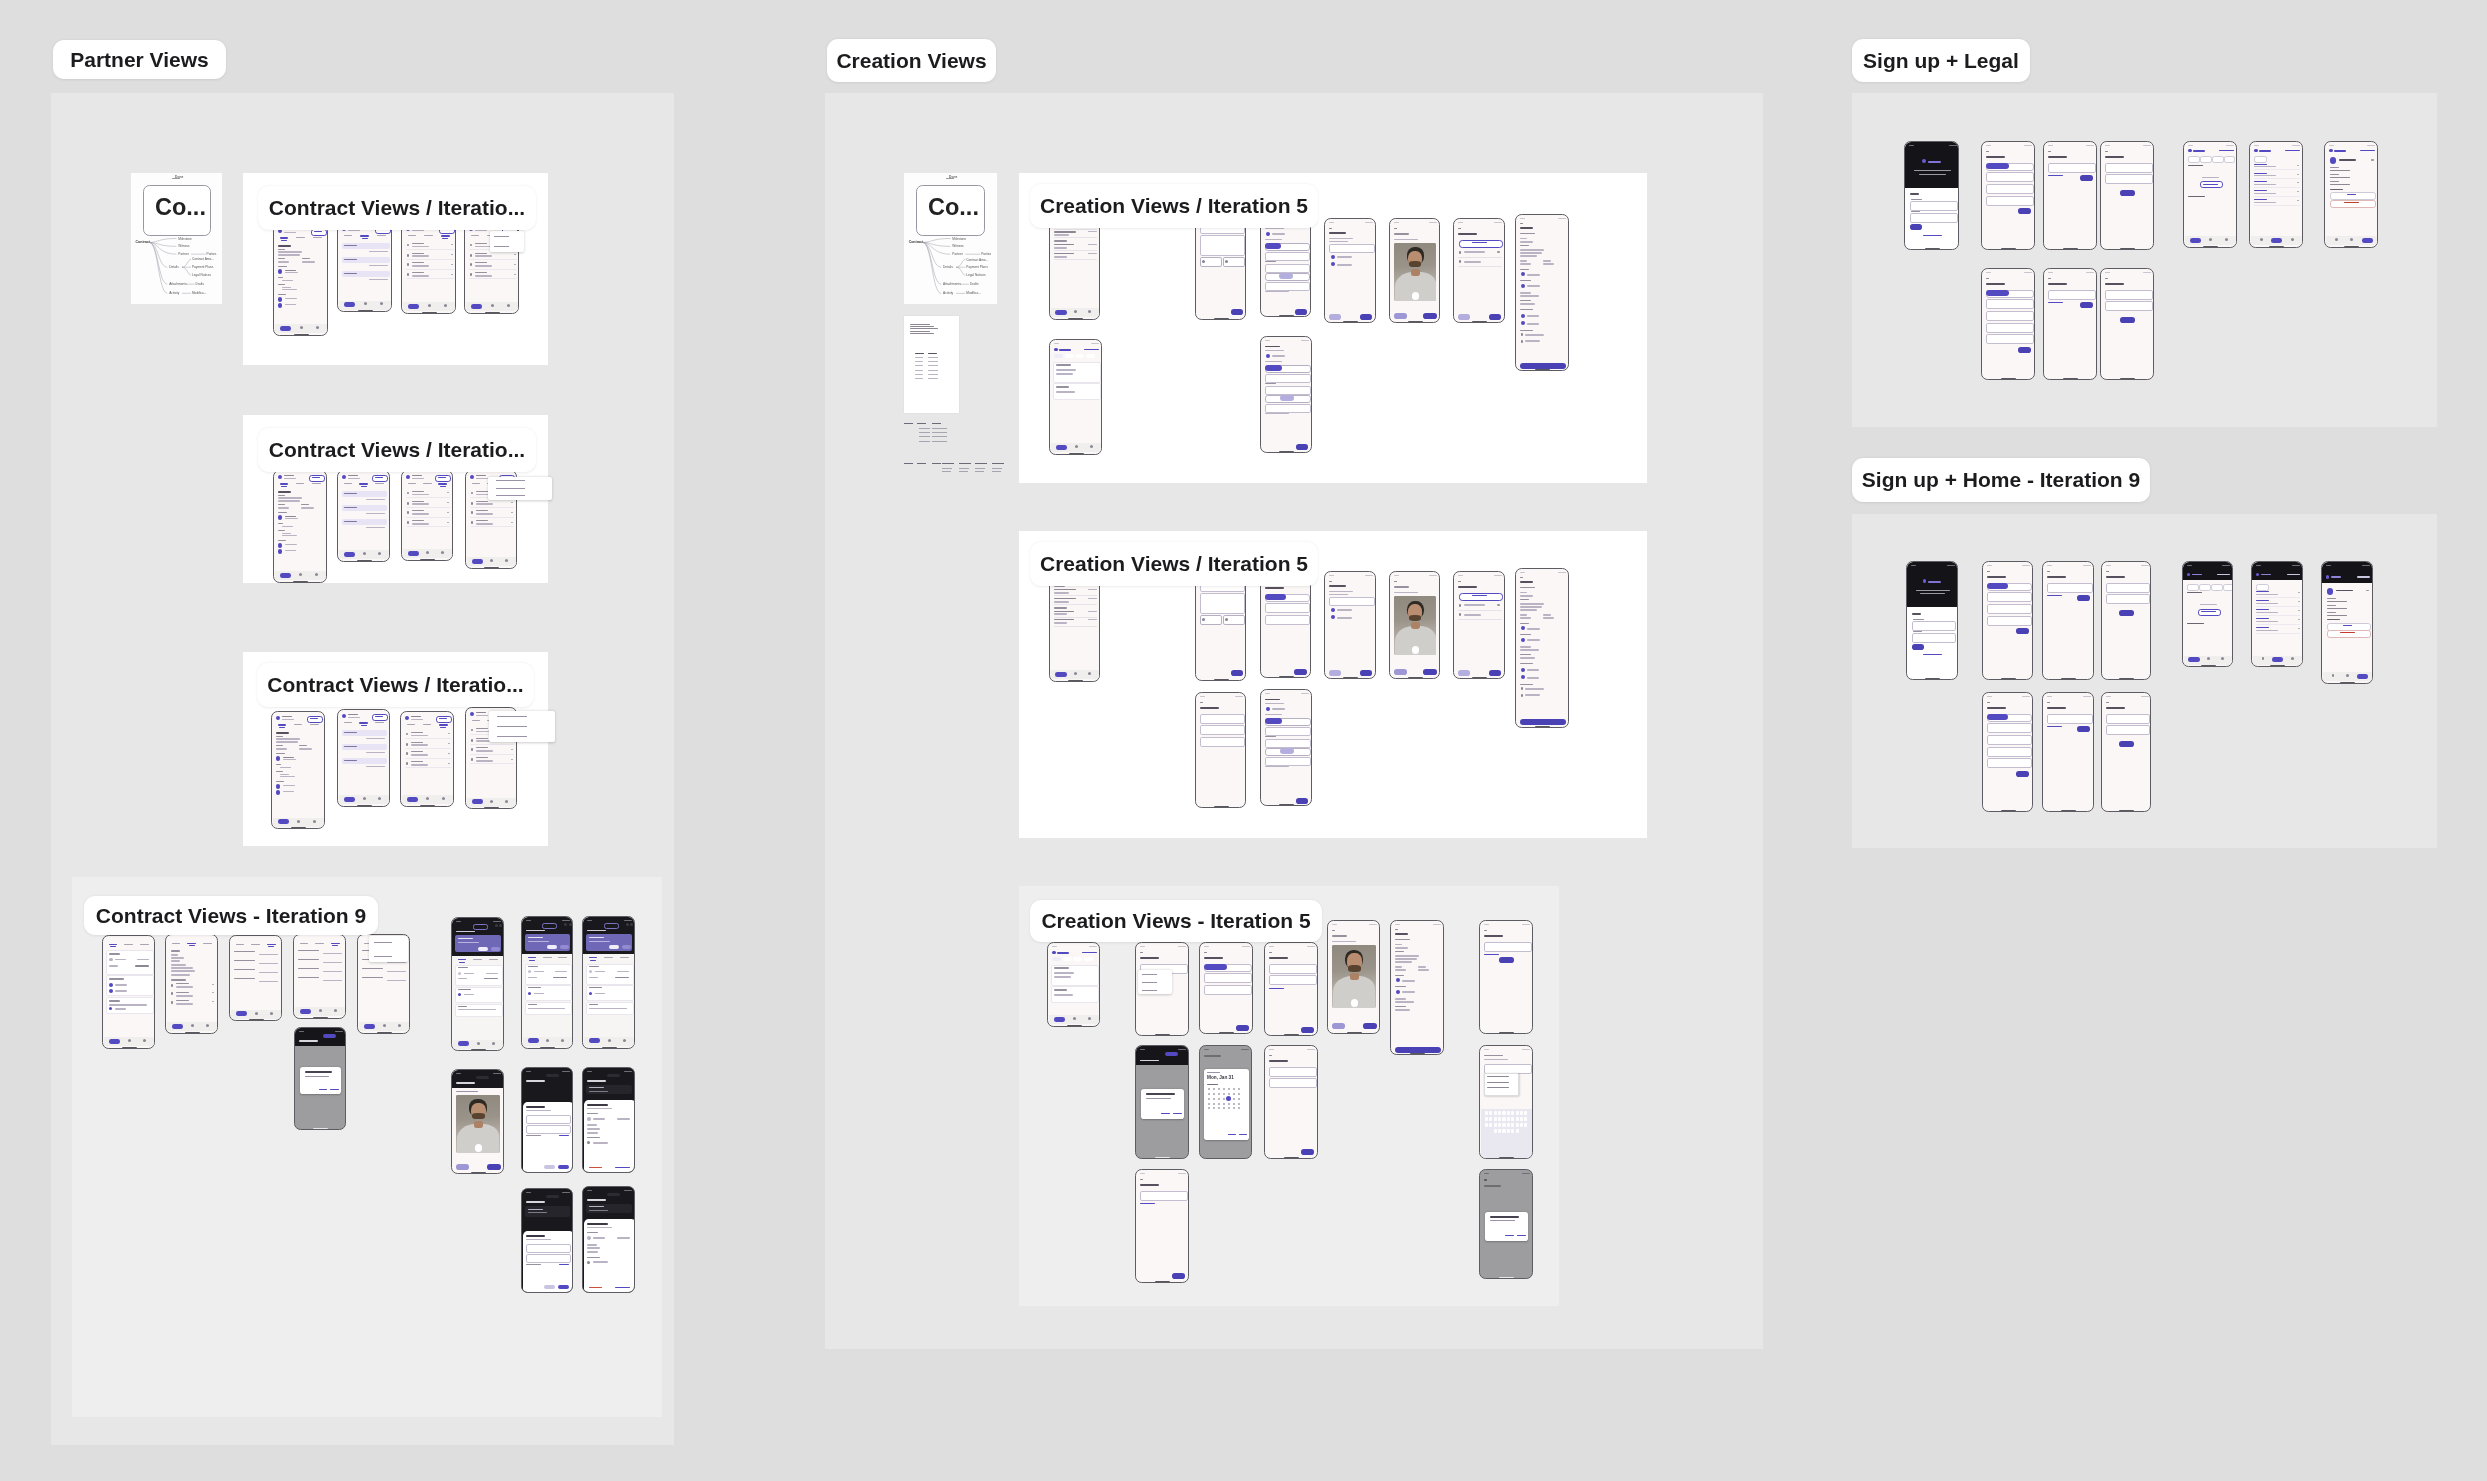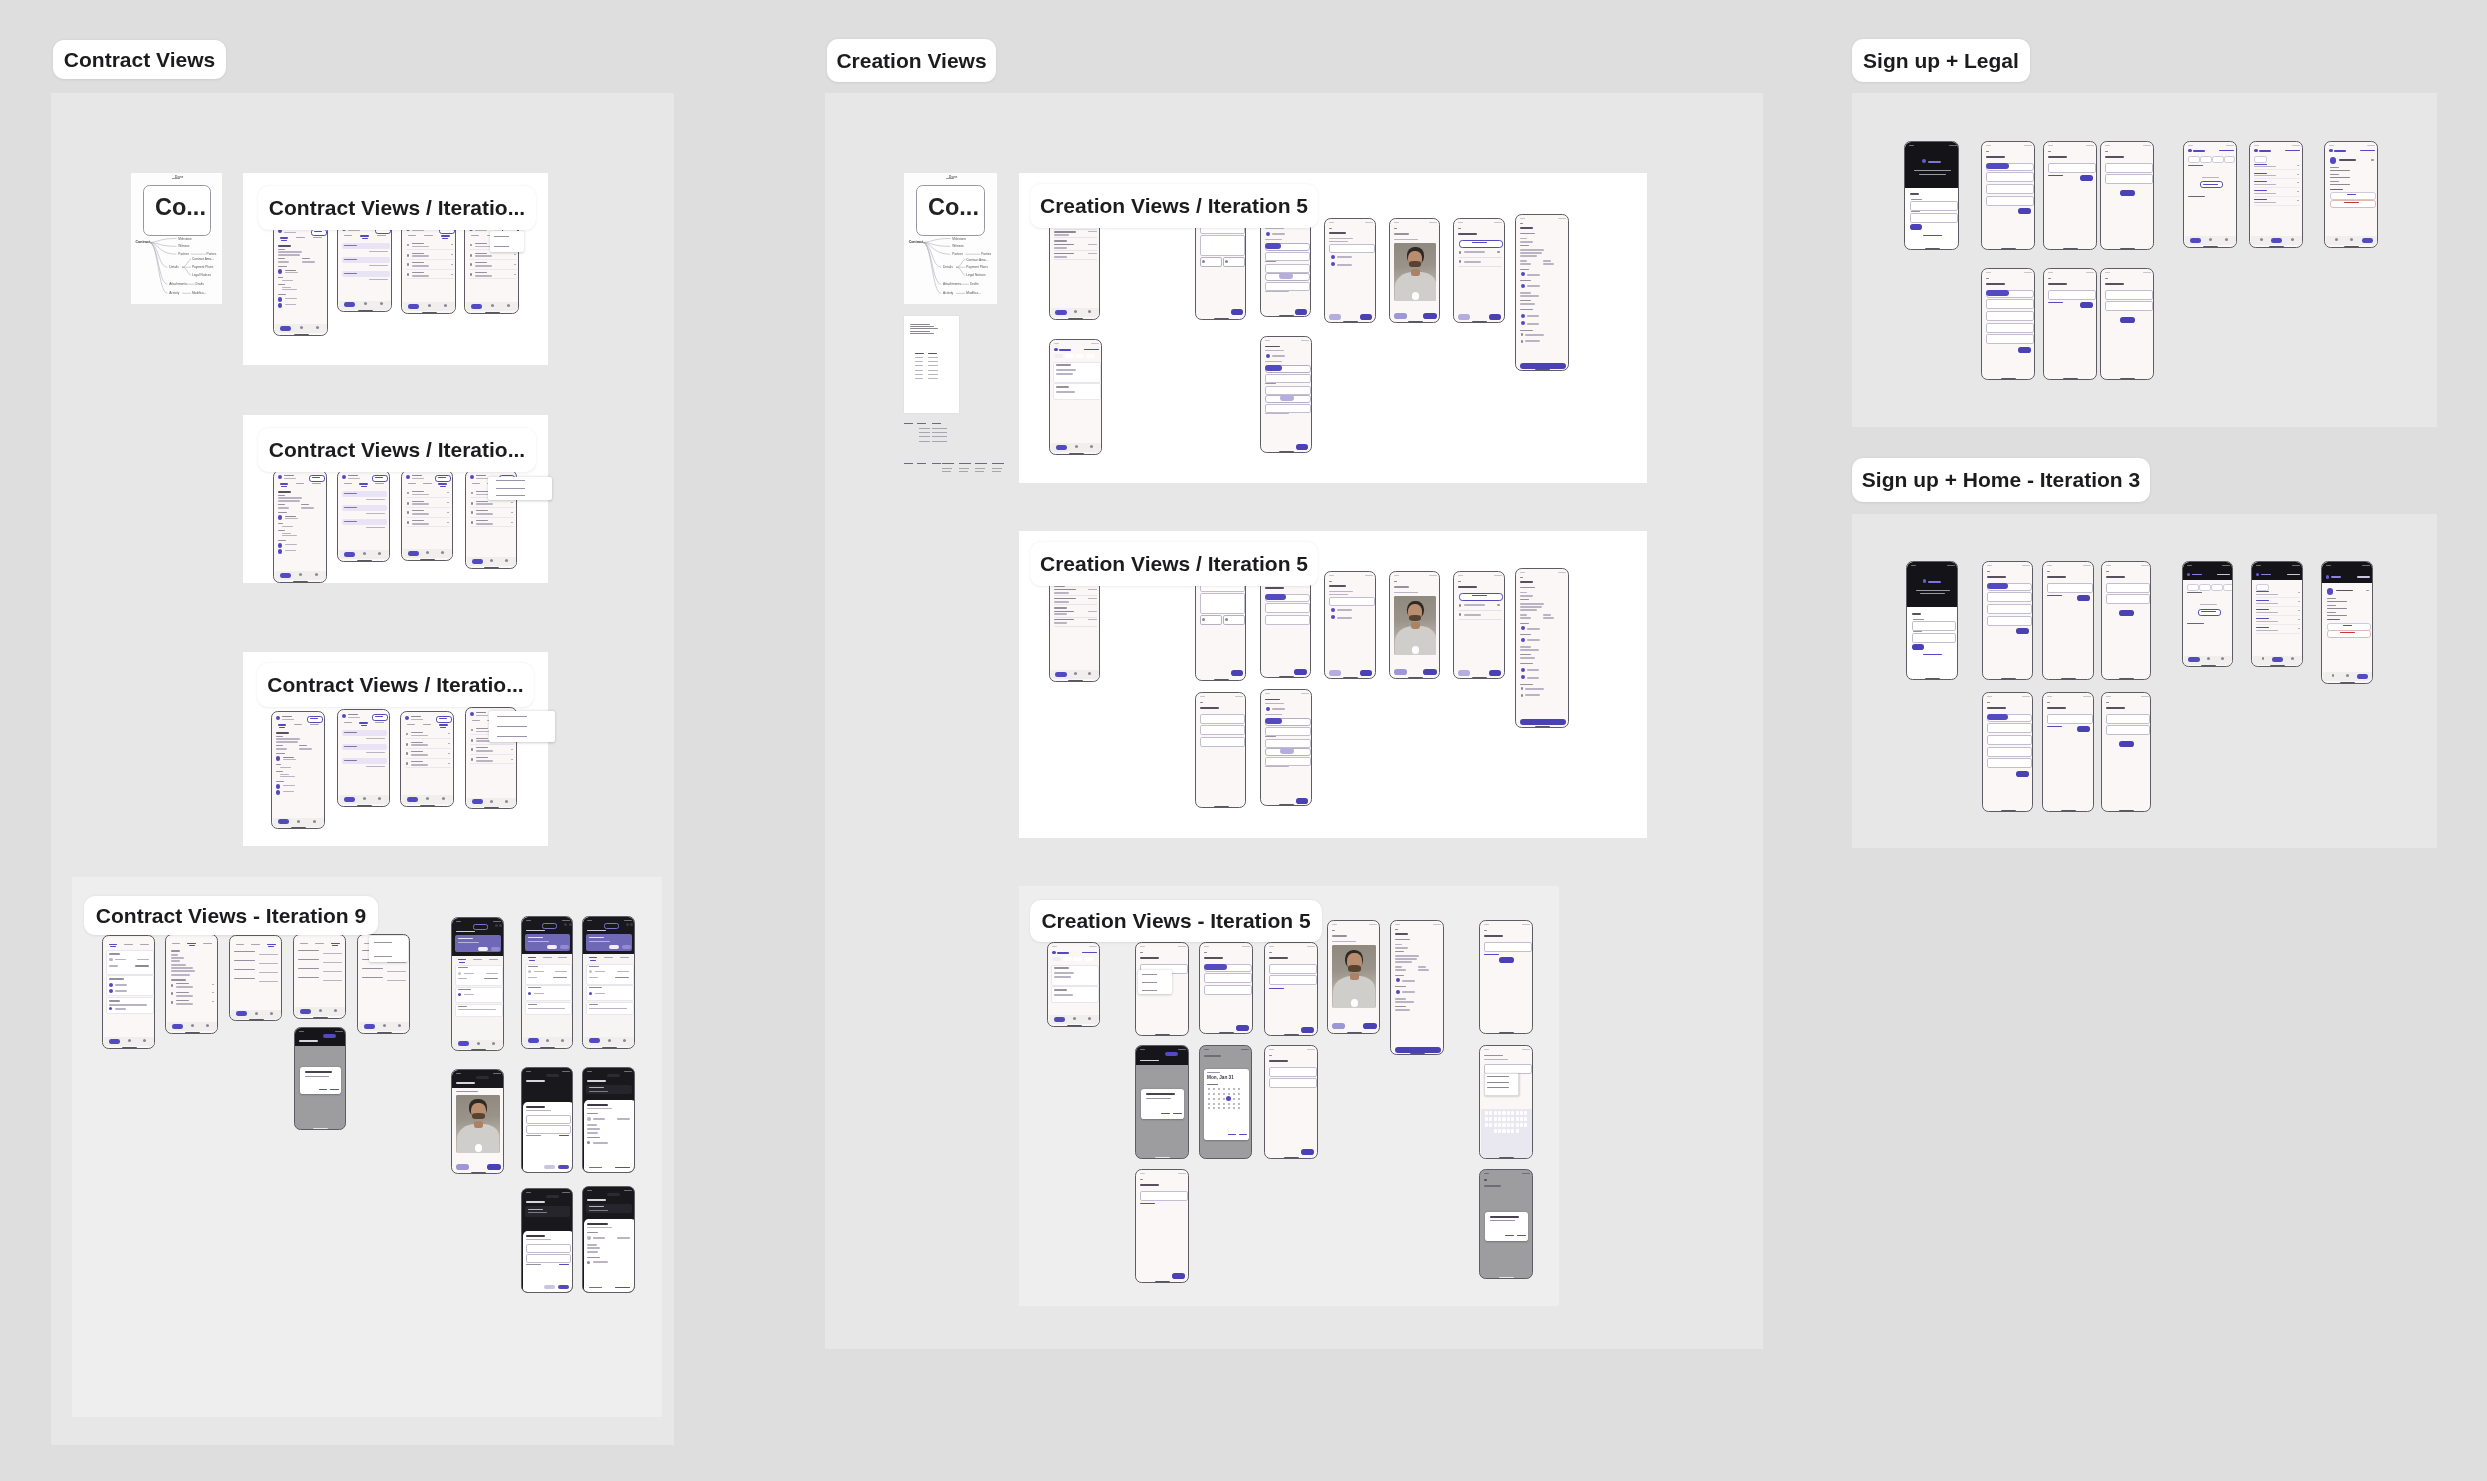--- a/index.html
+++ b/index.html
@@ -9,21 +9,21 @@
 .ph{position:absolute;border:1.3px solid #5d5c63;border-radius:6.6px;box-sizing:border-box;overflow:hidden;}
 i{position:absolute;display:block;}
 b{position:absolute;font-weight:bold;}
 .frame b{position:absolute;}
 </style></head><body>
 
 <div class="sec" style="left:51px;top:93px;width:623px;height:1352px;"></div>
 
 <div class="sec2" style="left:72px;top:877px;width:590px;height:540px;"></div>
 
-<div class="chip" style="left:53px;top:40px;width:173px;height:39px;font-size:21px;">Contract Views</div>
+<div class="chip" style="left:53px;top:40px;width:173px;height:39px;font-size:21px;">Partner Views</div>
 
 <div class="frame" style="left:131px;top:173px;width:91px;height:131px;background:#fdfdfd;">
     <i style="left:12px;top:12.4px;width:66px;height:49px;background:#fff;border:0.9px solid #9a96a4;border-radius:6.6px;"></i>
     <b style="left:24px;top:21px;font-size:23.5px;font-weight:bold;color:#222;">Co...</b>
     <i style="left:41px;top:4.6px;width:7.5px;height:0.9px;background:#999;"></i>
     <b style="left:44px;top:2px;font-size:3.3px;color:#666;">Done</b>
     <svg style="position:absolute;left:0;top:0;" width="91" height="131" viewBox="0 0 97 139">
       <text x="4.8500000000000005" y="74.67" font-size="3.8" font-weight="bold" fill="#333">Contract</text>
       <path d="M 19.400000000000002 73.67 C 29.099999999999998 73.67, 29.099999999999998 69.5, 48.440000000000005 69.5" stroke="#9a96a4" stroke-width="0.5" fill="none"></path>
       <text x="50.440000000000005" y="70.7" font-size="3.4" fill="#555">Milestone</text>
@@ -1790,21 +1790,21 @@
     <i style="left:3.8px;top:8.5px;width:2.8px;height:1.9px;background:#8b8694;border-radius:0.9px;"></i>
     <i style="left:3.8px;top:14px;width:19px;height:1.9px;background:#57505e;border-radius:0.9px;"></i>
     <i style="left:3.8px;top:20.7px;width:46px;height:8px;background:#fff;border-radius:1.9px;border:0.7px solid #c3bdcf;"></i>
     <i style="left:3.8px;top:32px;width:46px;height:8px;background:#fff;border-radius:1.9px;border:0.7px solid #c3bdcf;"></i>
     <i style="left:19px;top:48px;width:15px;height:5.6px;background:#4a42b4;border-radius:2.8px;"></i>
     <i style="left:19px;top:109px;width:15px;height:1.7px;background:#5a5860;border-radius:1.9px;"></i>
   </div>
 
 <div class="sec" style="left:1852px;top:514px;width:585px;height:334px;"></div>
 
-<div class="chip" style="left:1852px;top:458px;width:298px;height:44px;font-size:21px;">Sign up + Home - Iteration 3</div>
+<div class="chip" style="left:1852px;top:458px;width:298px;height:44px;font-size:21px;">Sign up + Home - Iteration 9</div>
 
 <div class="ph" style="left:1906px;top:561px;width:52px;height:119px;background:#fff;">
     <i style="left:0px;top:0px;width:52px;height:45px;background:#141318;border-radius:5.6px 5.6px 0 0;"></i>
     <i style="left:3.8px;top:2.8px;width:5.6px;height:1.3px;background:#6f6d78;border-radius:0.9px;"></i>
     <i style="left:40px;top:2.8px;width:7.5px;height:1.3px;background:#6f6d78;border-radius:0.9px;"></i>
     <i style="left:15.5px;top:17px;width:3.8px;height:3.8px;background:#6a5bd0;border-radius:3.8px;"></i>
     <i style="left:21px;top:19px;width:13px;height:2.1px;background:#7f74d6;border-radius:0.9px;"></i>
     <i style="left:8.8px;top:28px;width:34px;height:1.1px;background:#9b98a6;border-radius:0.9px;"></i>
     <i style="left:13.4px;top:31px;width:25px;height:1.1px;background:#9b98a6;border-radius:0.9px;"></i>
     <i style="left:4.7px;top:51px;width:9.4px;height:1.7px;background:#57505e;border-radius:0.9px;"></i>

